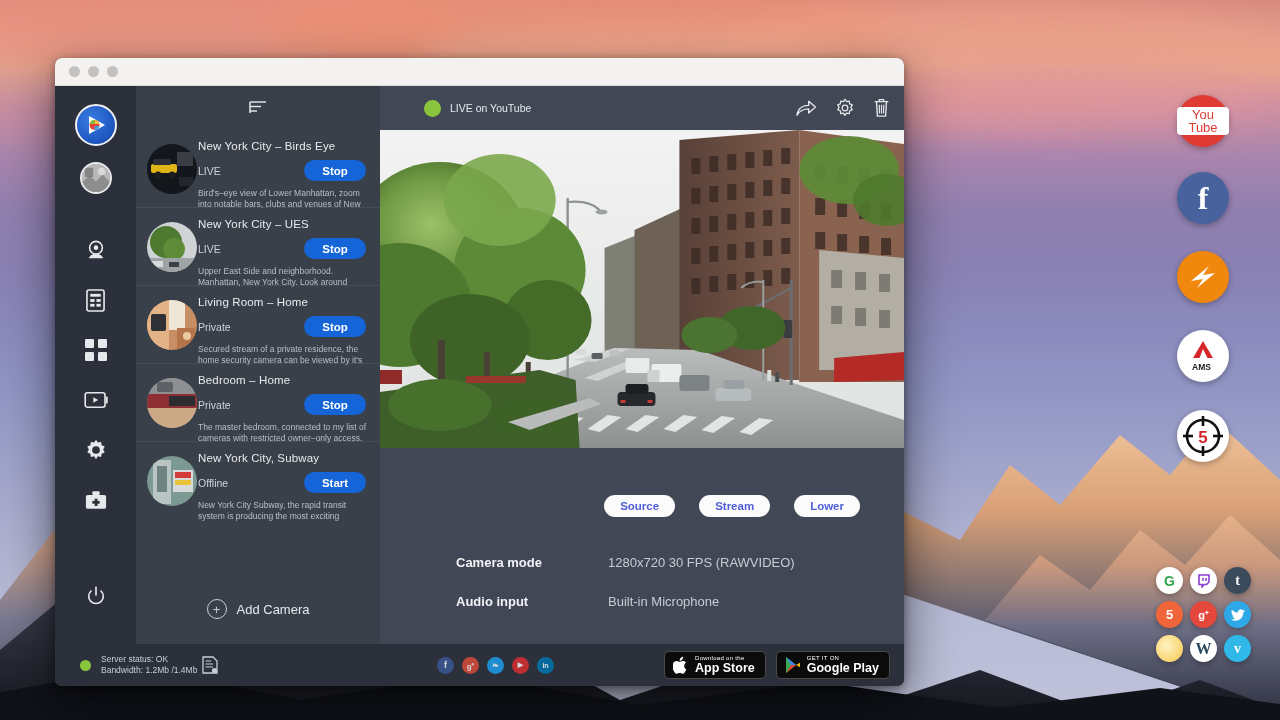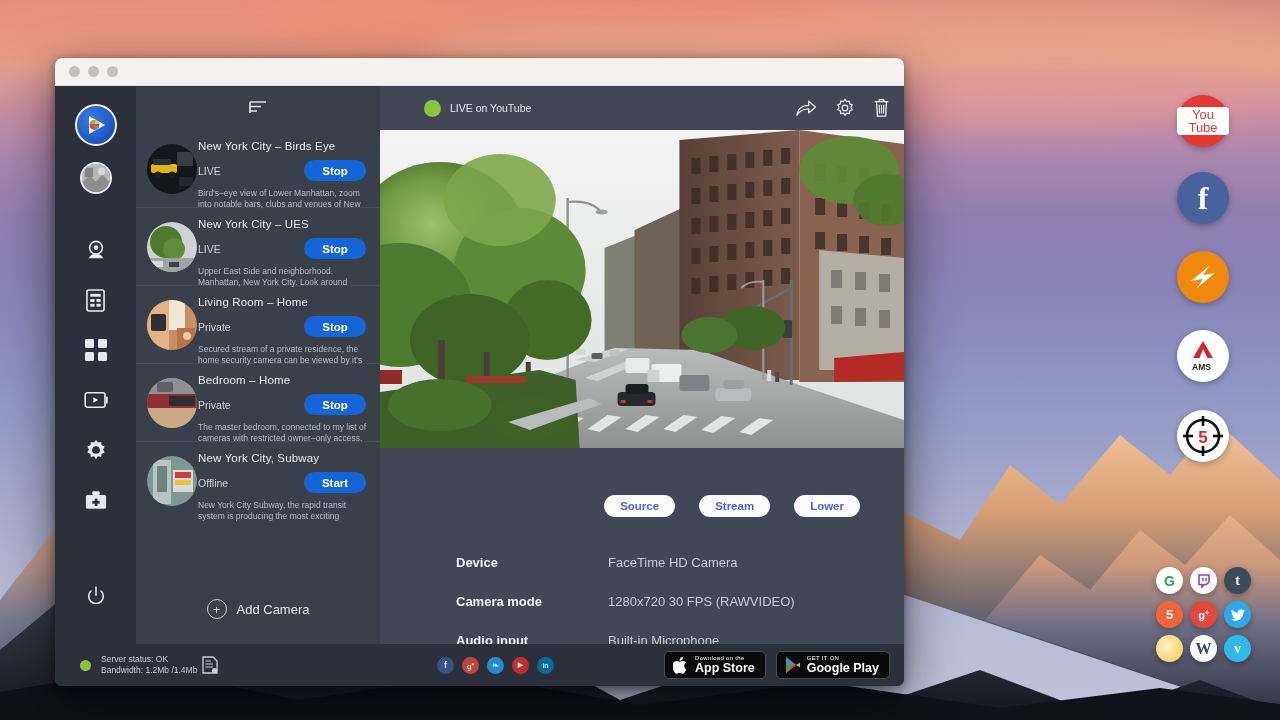--- a/index.html
+++ b/index.html
@@ -702,24 +702,20 @@
       </div>
 
       <div id="tabs">
         <button class="pill">Source</button>
         <button class="pill">Stream</button>
         <button class="pill">Lower</button>
       </div>
 
       <div id="specs">
         <div class="spec-row">
-          <div class="spec-label">Device</div>
-          <div class="spec-value">FaceTime HD Camera</div>
-        </div>
-        <div class="spec-row">
           <div class="spec-label">Camera mode</div>
           <div class="spec-value">1280x720 30 FPS (RAWVIDEO)</div>
         </div>
         <div class="spec-row">
           <div class="spec-label">Audio input</div>
           <div class="spec-value">Built-in Microphone</div>
         </div>
       </div>
     </div>
   </div>

